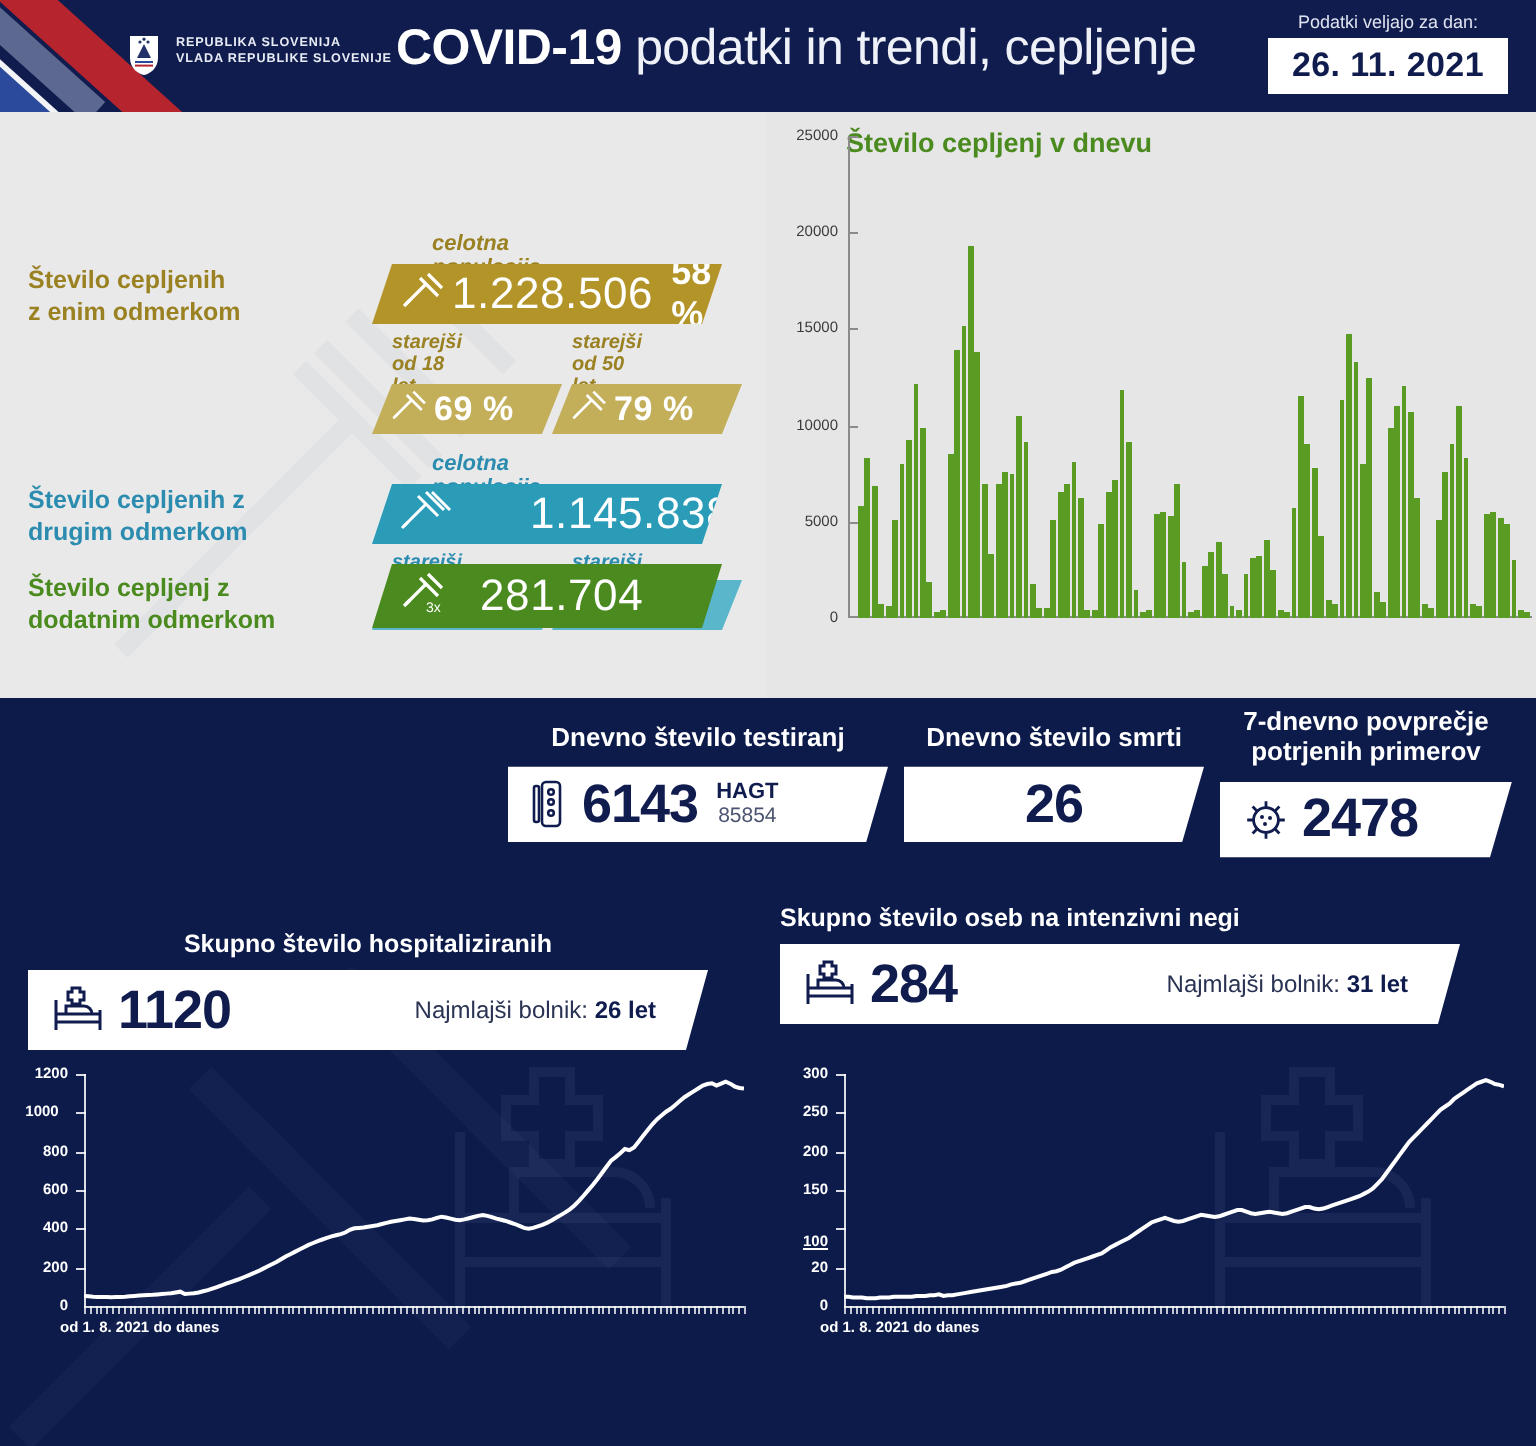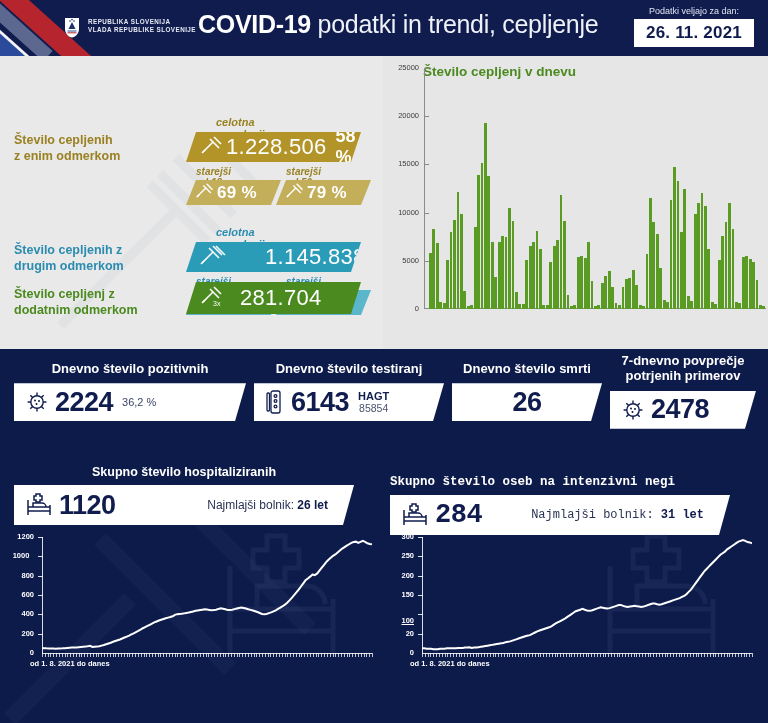--- a/index.html
+++ b/index.html
@@ -41,21 +41,21 @@
   .vaxlabel{position:absolute;font-size:12.5px;line-height:1.28;font-weight:800;}
   .cap{position:absolute;font-style:italic;font-weight:700;font-size:11px;}
   .bar{position:absolute;display:flex;align-items:center;
        clip-path:polygon(10px 0,100% 0,calc(100% - 10px) 100%,0 100%);}
   .bar .syr{width:26px;margin-left:14px;flex:none;position:relative;}
   .bar .num{color:#fff;font-size:22px;font-weight:400;letter-spacing:.3px;}
   .bar .pct{color:#fff;font-size:18px;font-weight:800;margin-left:9px;}
   .bar.sm .num{font-size:17px;font-weight:800;}
 
   .gold{background:#b29428;}
-  .gold2{background:#c3ae5a;}
+  .gold2{background:#c3ae5a;margin-top:12px;}
   .teal{background:#2b9cb8;gap:39px;}
   .teal2{background:#59b6cb;}
   .green{background:#4a8a1e;}
   .tx-gold{color:#9a8122;}
   .tx-teal{color:#2b8cb0;}
   .tx-green{color:#4a8a1e;}
 
   
   .bchart{position:absolute;left:383px;top:58px;width:385px;height:285px;}
   .bchart .ct{position:absolute;left:40px;top:5px;font-size:13.5px;font-weight:800;color:#4a8a1e;}
@@ -388,40 +388,20 @@
 
   <div class="dark">
     <svg class="wm2" style="left:-20px;top:130px;width:420px;height:260px;" viewBox="0 0 420 260">
       <g stroke="#9fb0d8" stroke-width="16" fill="none">
         <path d="M30 240 L150 120"></path>
           <path d="M120 60 L250 190"></path>
           <path d="M190 10 L330 150"></path>
       </g>
     </svg>
 
-    <div class="statcol" style="left:14px;top:12px;width:232px;">
-      <div class="statttl">Dnevno število pozitivnih</div>
-      <div class="card">
-        <span class="ico">
-          <svg width="24" height="24" viewBox="0 0 24 24">
-              <g stroke="#101c4e" stroke-width="1.4" fill="none">
-            <circle cx="12" cy="12" r="6.2"></circle>
-            <path d="M12 5.8V2.6M12 18.2v3.2M5.8 12H2.6M18.2 12h3.2M7.6 7.6L5.3 5.3M16.4 16.4l2.3 2.3M16.4 7.6l2.3-2.3M7.6 16.4l-2.3 2.3"></path>
-          </g>
-              <g fill="#101c4e">
-                <circle cx="10" cy="10.5" r="1"></circle>
-                <circle cx="14" cy="11" r="1"></circle>
-                <circle cx="11.5" cy="14" r="1"></circle>
-              </g>
-            </svg>
-        </span>
-        <span class="v">2224</span>
-        <span class="sub">36,2 %</span>
-      </div>
-    </div>
 
     <div class="statcol" style="left:254px;top:12px;width:190px;">
       <div class="statttl">Dnevno število testiranj</div>
       <div class="card">
         <span class="ico">
           <svg width="20" height="26" viewBox="0 0 20 26">
               <g stroke="#101c4e" stroke-width="1.3" fill="none">
             <rect x="6" y="2" width="9" height="22" rx="2"></rect>
             <rect x="2" y="4" width="2.5" height="18" rx="1"></rect>
             <circle cx="10.5" cy="7" r="1.4"></circle>
@@ -478,21 +458,21 @@
             <path d="M8 15 V11 H17 a4 4 0 0 1 4 4"></path>
             <path d="M11 2 h4 v2 h2 v4 h-2 v2 h-4 v-2 h-2 V4 h2 z"></path>
           </g>
             </svg>
         </span>
         <span class="v">1120</span>
         <span class="ny"><span>Najmlajši bolnik: </span><b>26 let</b></span>
       </div>
     </div>
 
-    <div class="hosp" style="left:390px;top:126px;width:340px;font-family:Liberation Mono, monospace;">
+    <div class="hosp" style="left:390px;top:103px;width:340px;">
       <div class="ht">Skupno število oseb na intenzivni negi</div>
       <div class="card">
         <span class="ico">
           <svg width="28" height="26" viewBox="0 0 28 26">
               <g stroke="#101c4e" stroke-width="1.5" fill="none">
             <path d="M3 8 V23 M3 15 H25 M25 13 V23 M3 19 H25"></path>
             <path d="M8 15 V11 H17 a4 4 0 0 1 4 4"></path>
             <path d="M11 2 h4 v2 h2 v4 h-2 v2 h-4 v-2 h-2 V4 h2 z"></path>
           </g>
             </svg>

